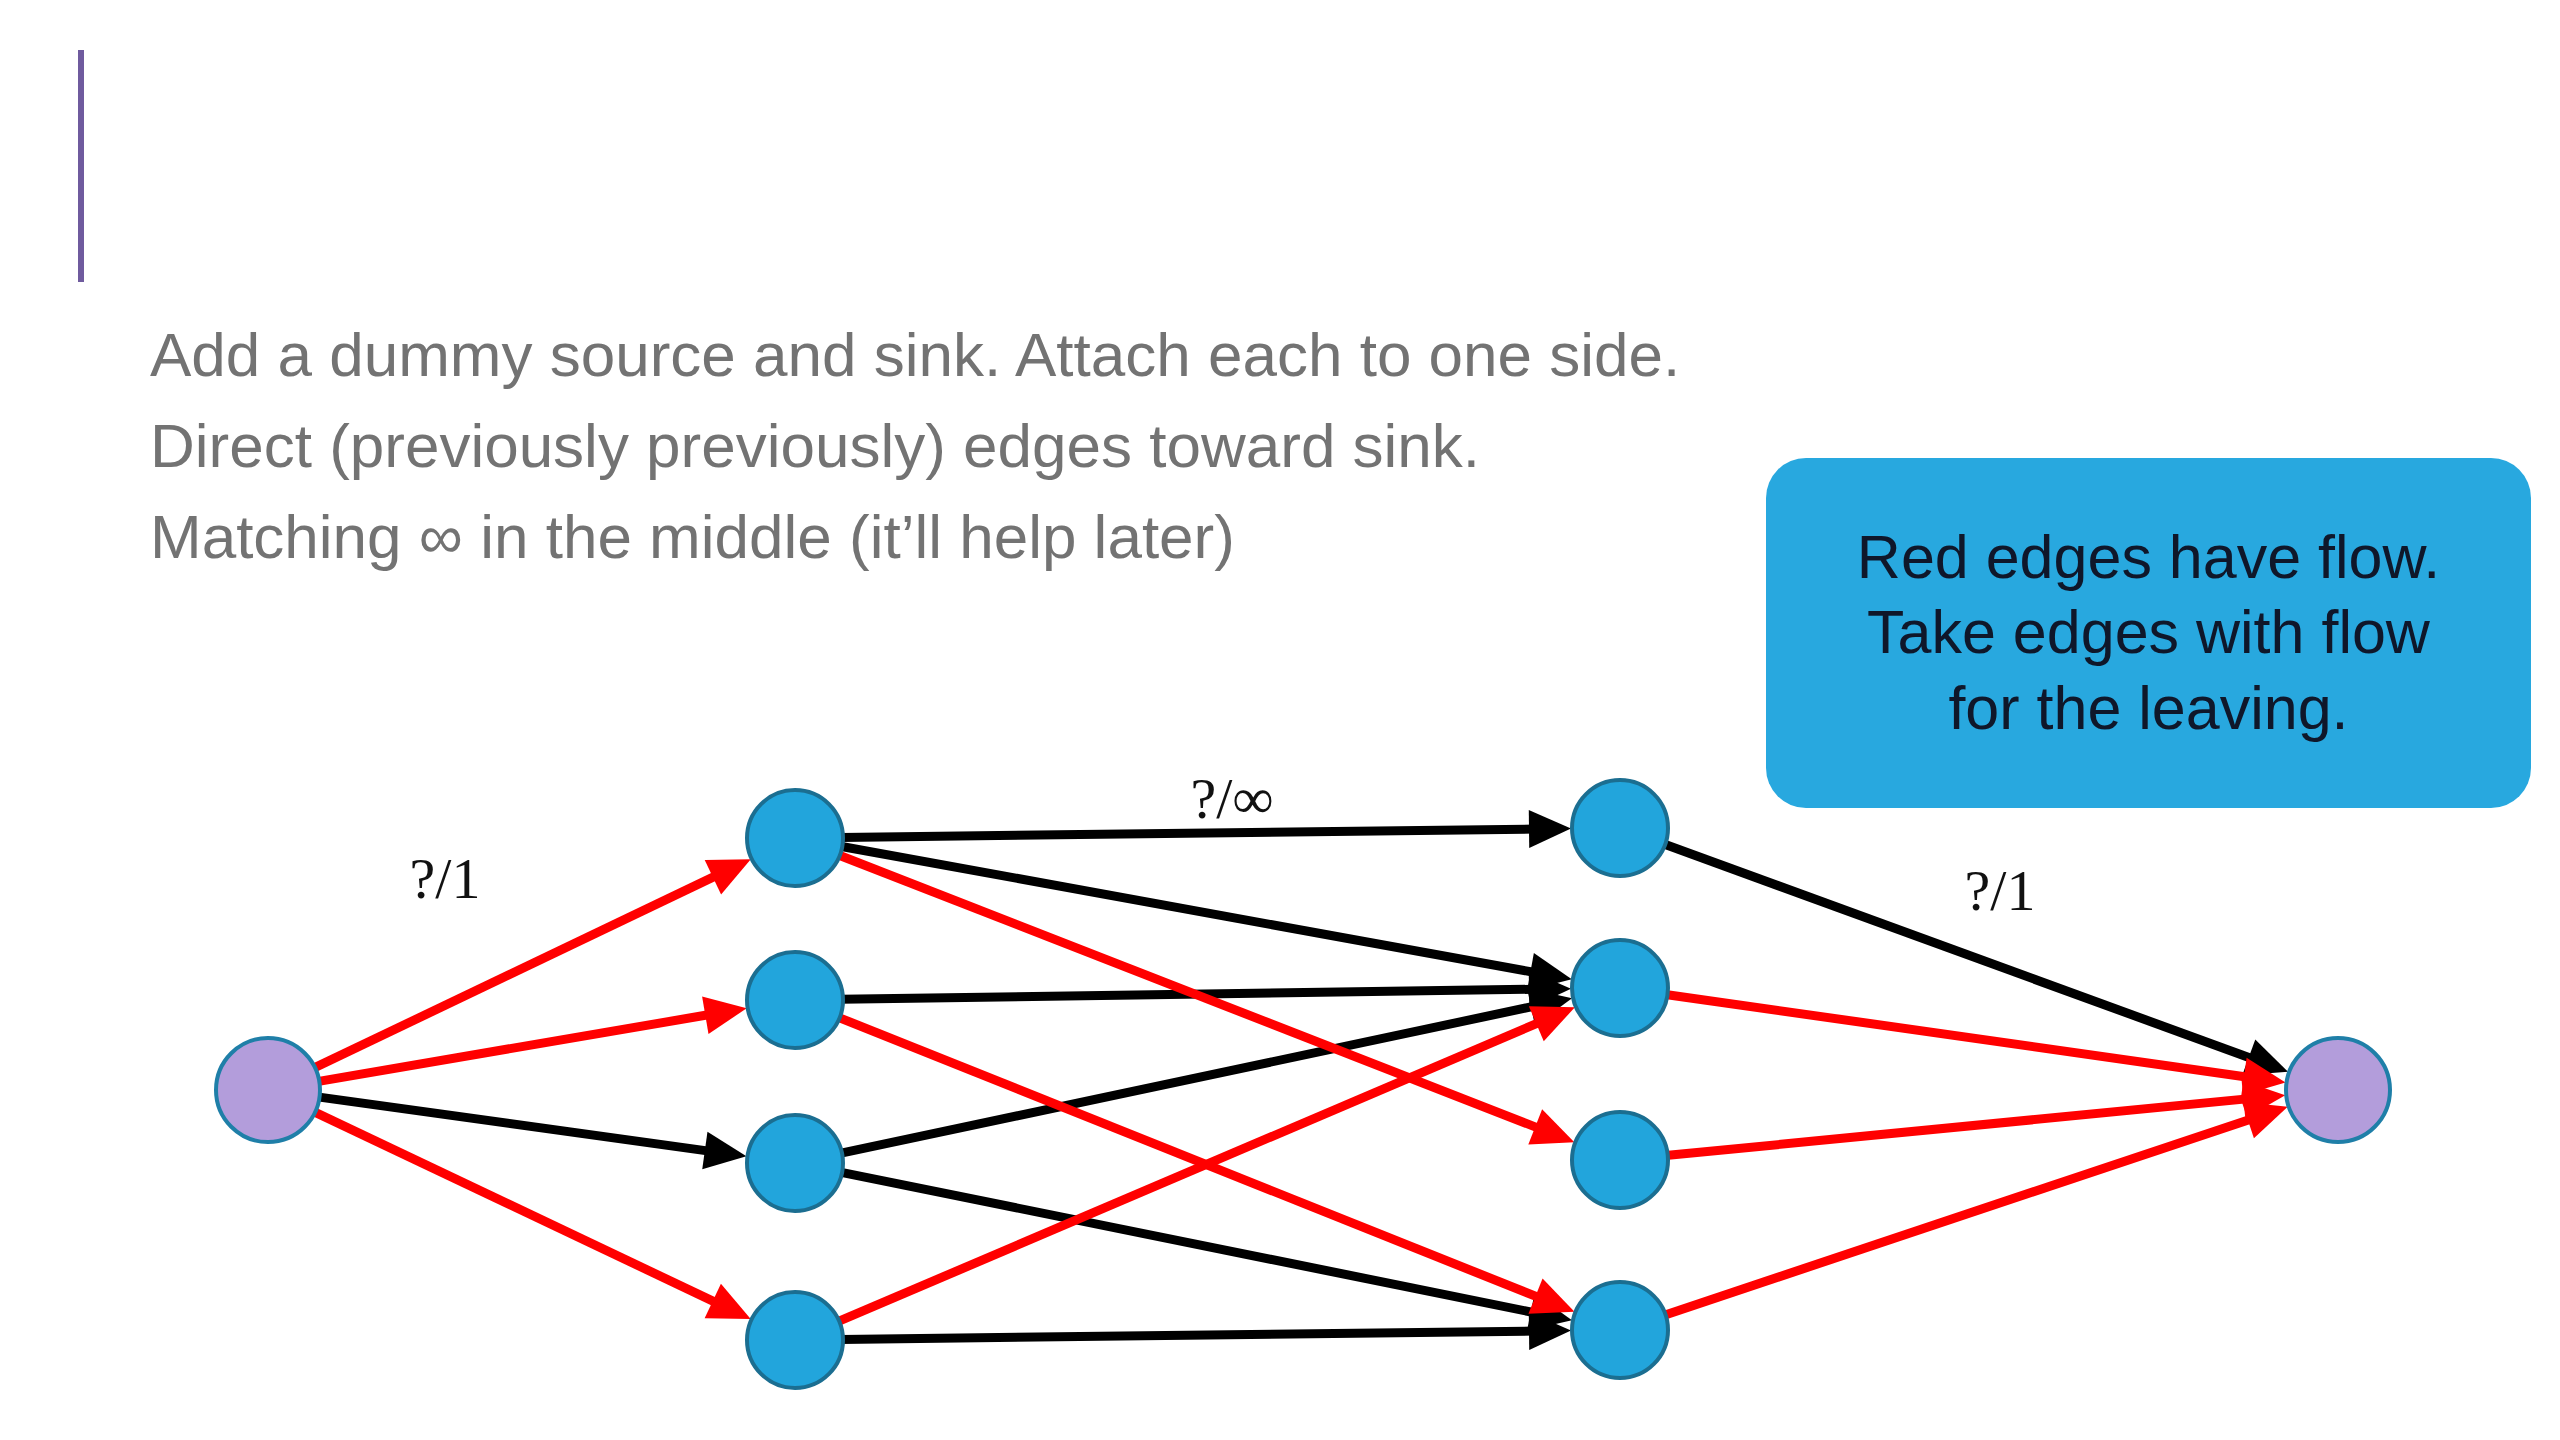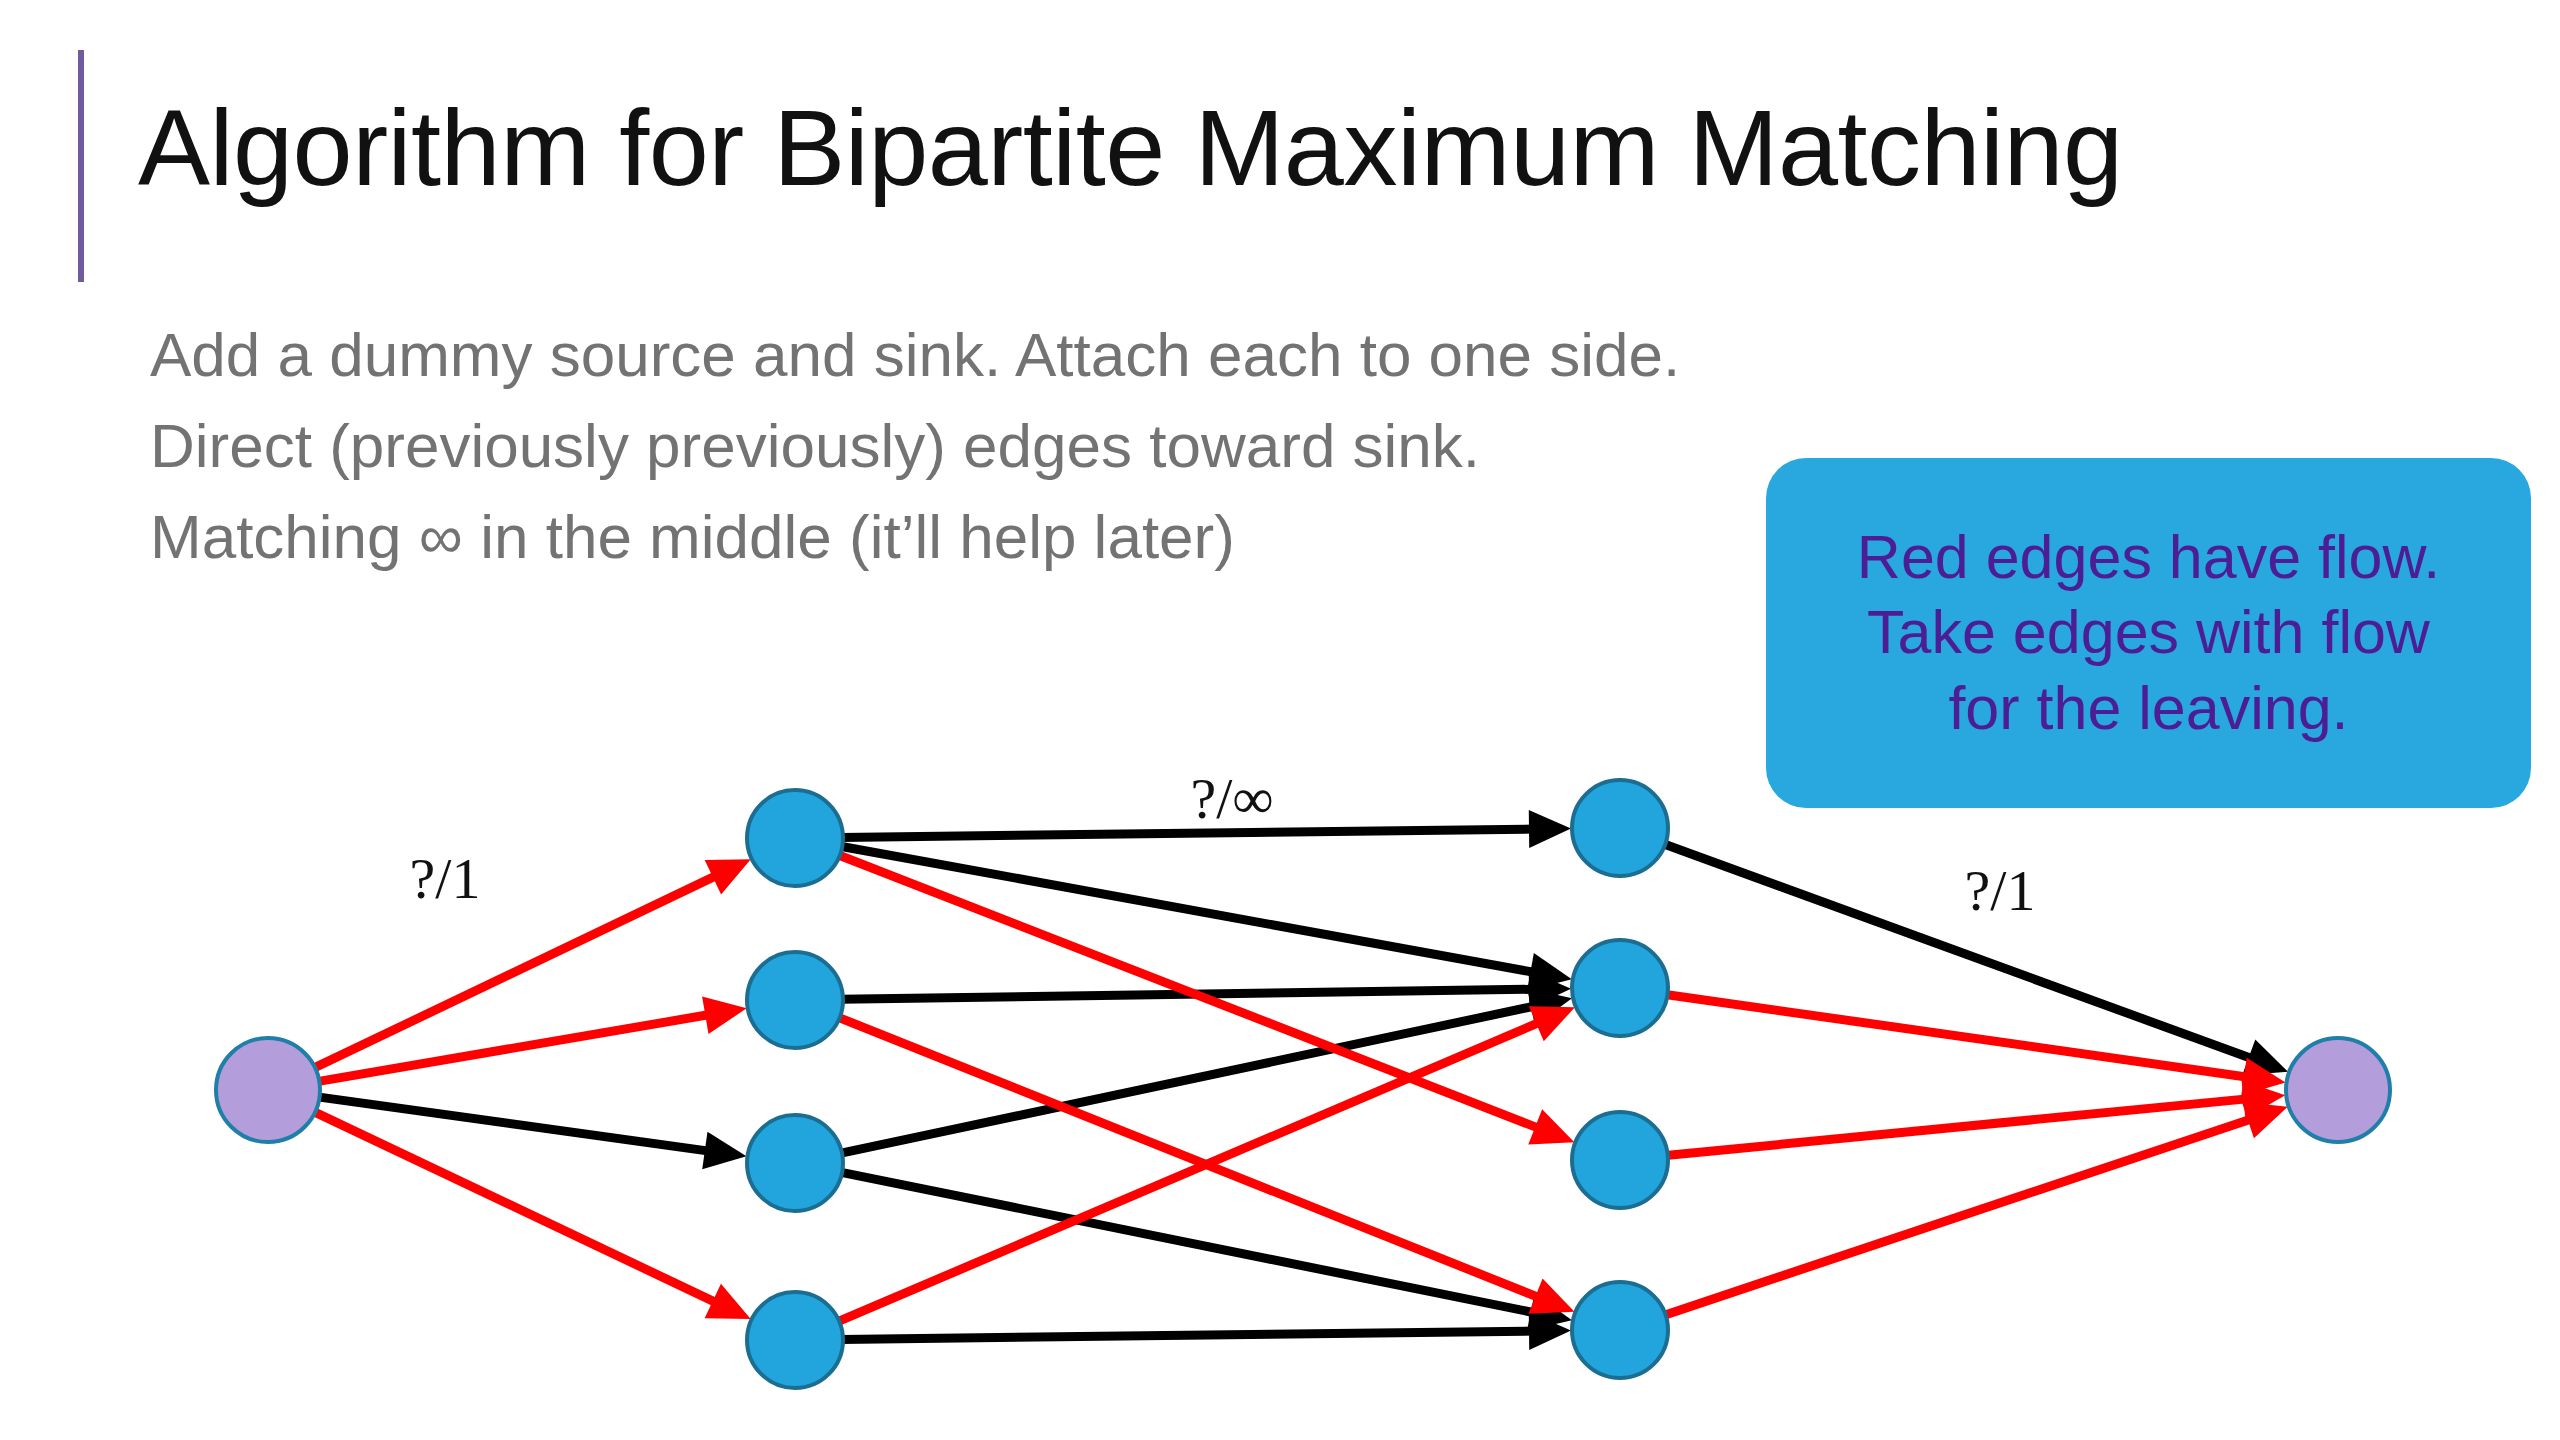--- a/index.html
+++ b/index.html
@@ -69,21 +69,21 @@
     background: #28A8DF;
     border-radius: 40px;
     box-sizing: border-box;
     display: flex;
     flex-direction: column;
     align-items: center;
     justify-content: center;
     padding: 12px 28px;
   }
   .callout-line {
-    color: #4c1d95;
+    color: #0f172a;
     font-size: 61px;
     line-height: 1.24;
     text-align: center;
     white-space: nowrap;
   }
 
   
   #graph-area {
     position: absolute;
     left: 0;
@@ -101,21 +101,20 @@
     font-family: "Liberation Serif", serif;
     font-size: 58px;
     fill: #111111;
   }
 </style>
 </head>
 <body>
 
 <div id="title-block">
   <div id="title-accent-bar"></div>
-  <div id="page-title">Algorithm for Bipartite Maximum Matching</div>
 </div>
 
 <div id="body-lines">
   <div class="body-line">Add a dummy source and sink. Attach each to one side.</div>
   <div class="body-line">Direct (previously previously) edges toward sink.</div>
   <div class="body-line">Matching ∞ in the middle (it’ll help later)</div>
 </div>
 
 <div id="callout-box">
   <div class="callout-line">Red edges have flow.</div>

